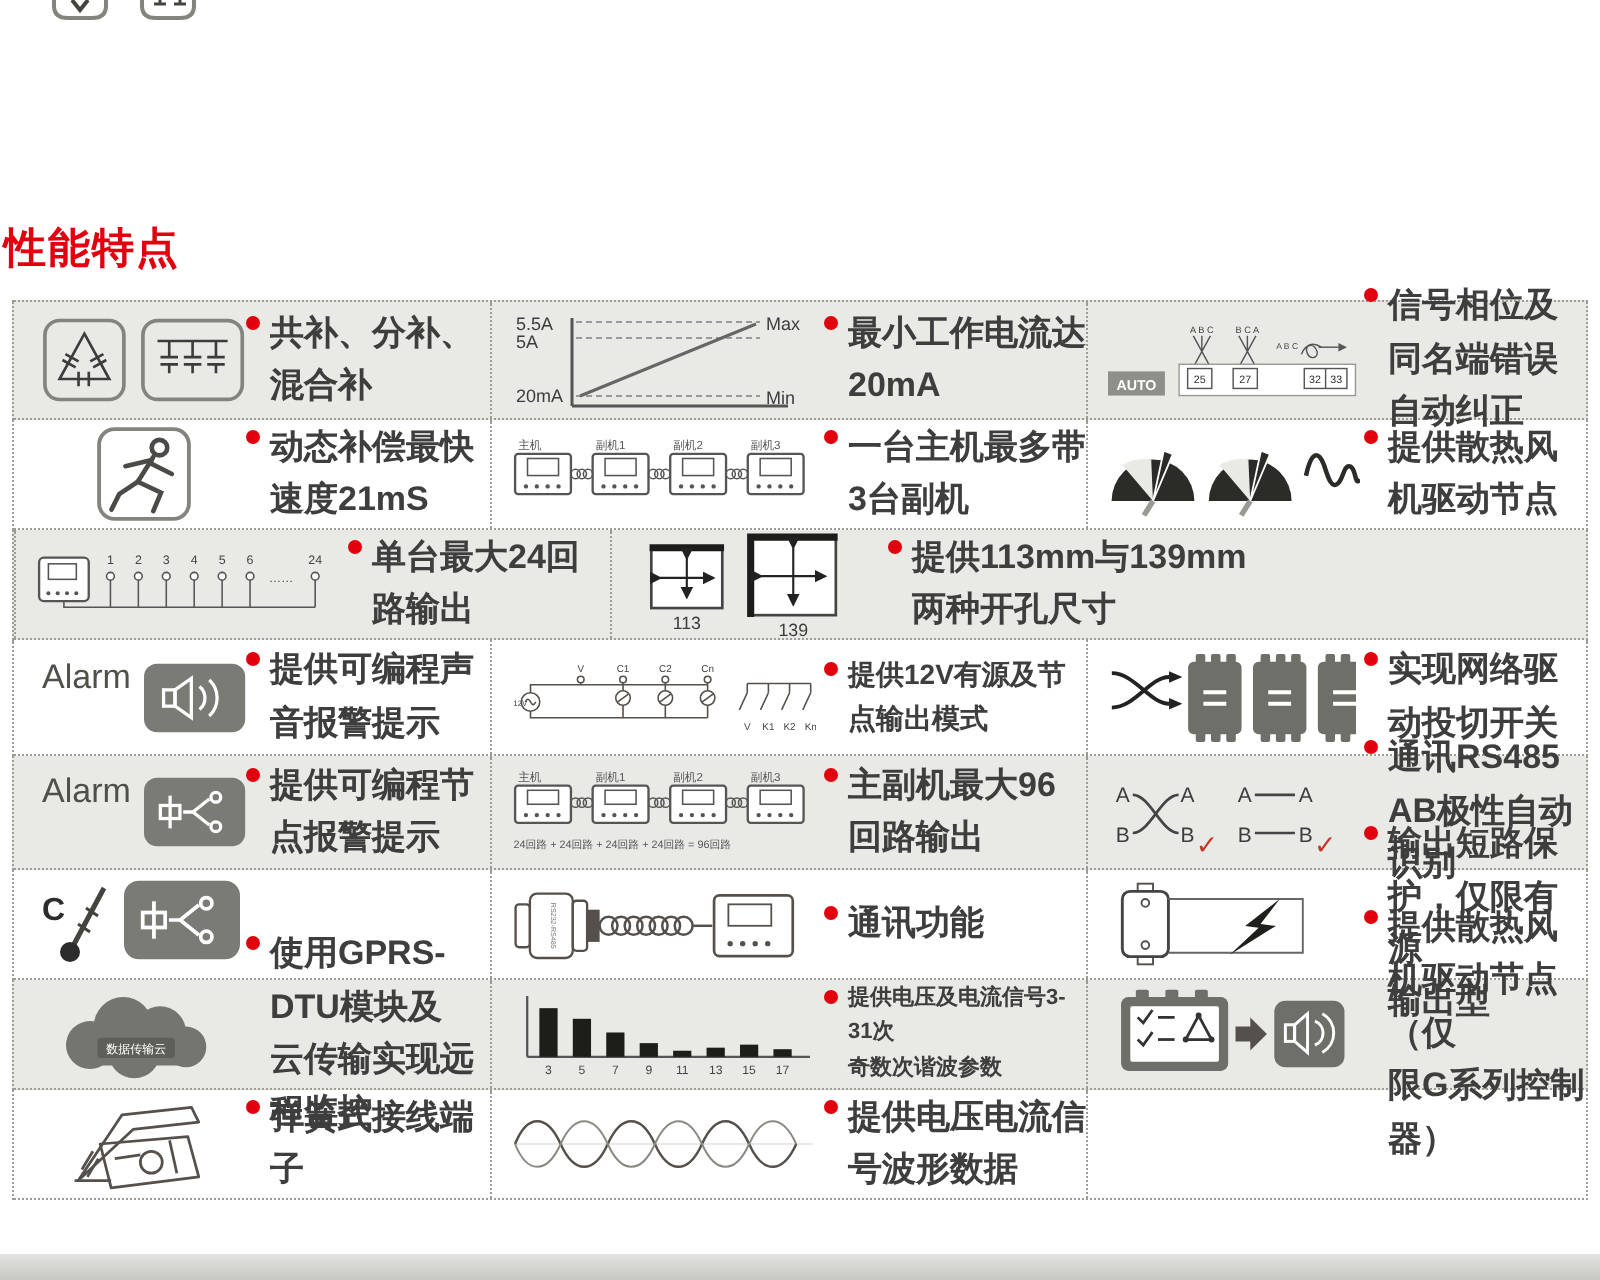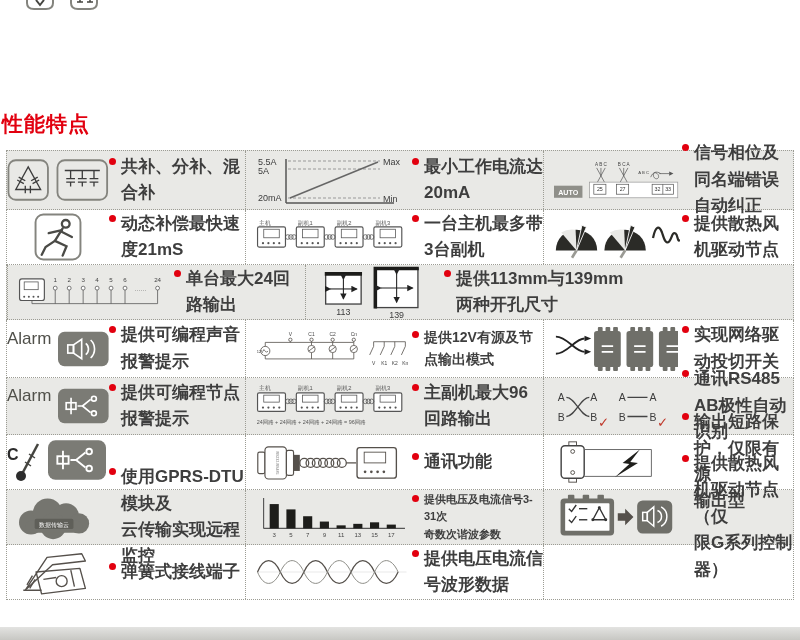--- a/index.html
+++ b/index.html
@@ -3,21 +3,21 @@
 <meta charset="utf-8">
 <style>
   html,body{margin:0;padding:0;}
   body{width:800px;height:640px;background:#fff;font-family:"Liberation Sans",sans-serif;position:relative;overflow:hidden;}
   .page-title{position:absolute;left:2px;top:110px;font-size:21px;font-weight:bold;color:#e2000f;letter-spacing:1px;}
   .ftable{position:absolute;left:6px;top:150px;width:788px;}
   .row{display:flex;border:1px dotted #9c9c94;border-top:none;box-sizing:border-box;}
   .row:first-child{border-top:1px dotted #9c9c94;}
   .row.gray{background:#e9e9e6;}
   .cell{display:flex;align-items:center;box-sizing:border-box;}
-  .c1{width:238px;padding-left:0;}
+  .c1{width:238px;padding-left:14px;}
   .c2{width:298px;border-left:1px dotted #9c9c94;padding-left:10px;}
   .c3{flex:1;border-left:1px dotted #9c9c94;padding-left:10px;}
   .iz{flex:none;display:flex;align-items:flex-start;gap:7px;}
   .iz1{width:102px;}
   .iz2{width:156px;}
   .iz3{width:128px;}
   .ftext{display:flex;gap:5px;align-items:flex-start;}
   .bullet{width:7px;height:7px;border-radius:50%;background:#e2000f;margin-top:4px;flex:none;}
   .ftext p{margin:0;font-size:17px;font-weight:bold;color:#3e3e3e;line-height:1.55;white-space:pre-line;}
   .alarm-label{font-size:17px;color:#50504a;}

